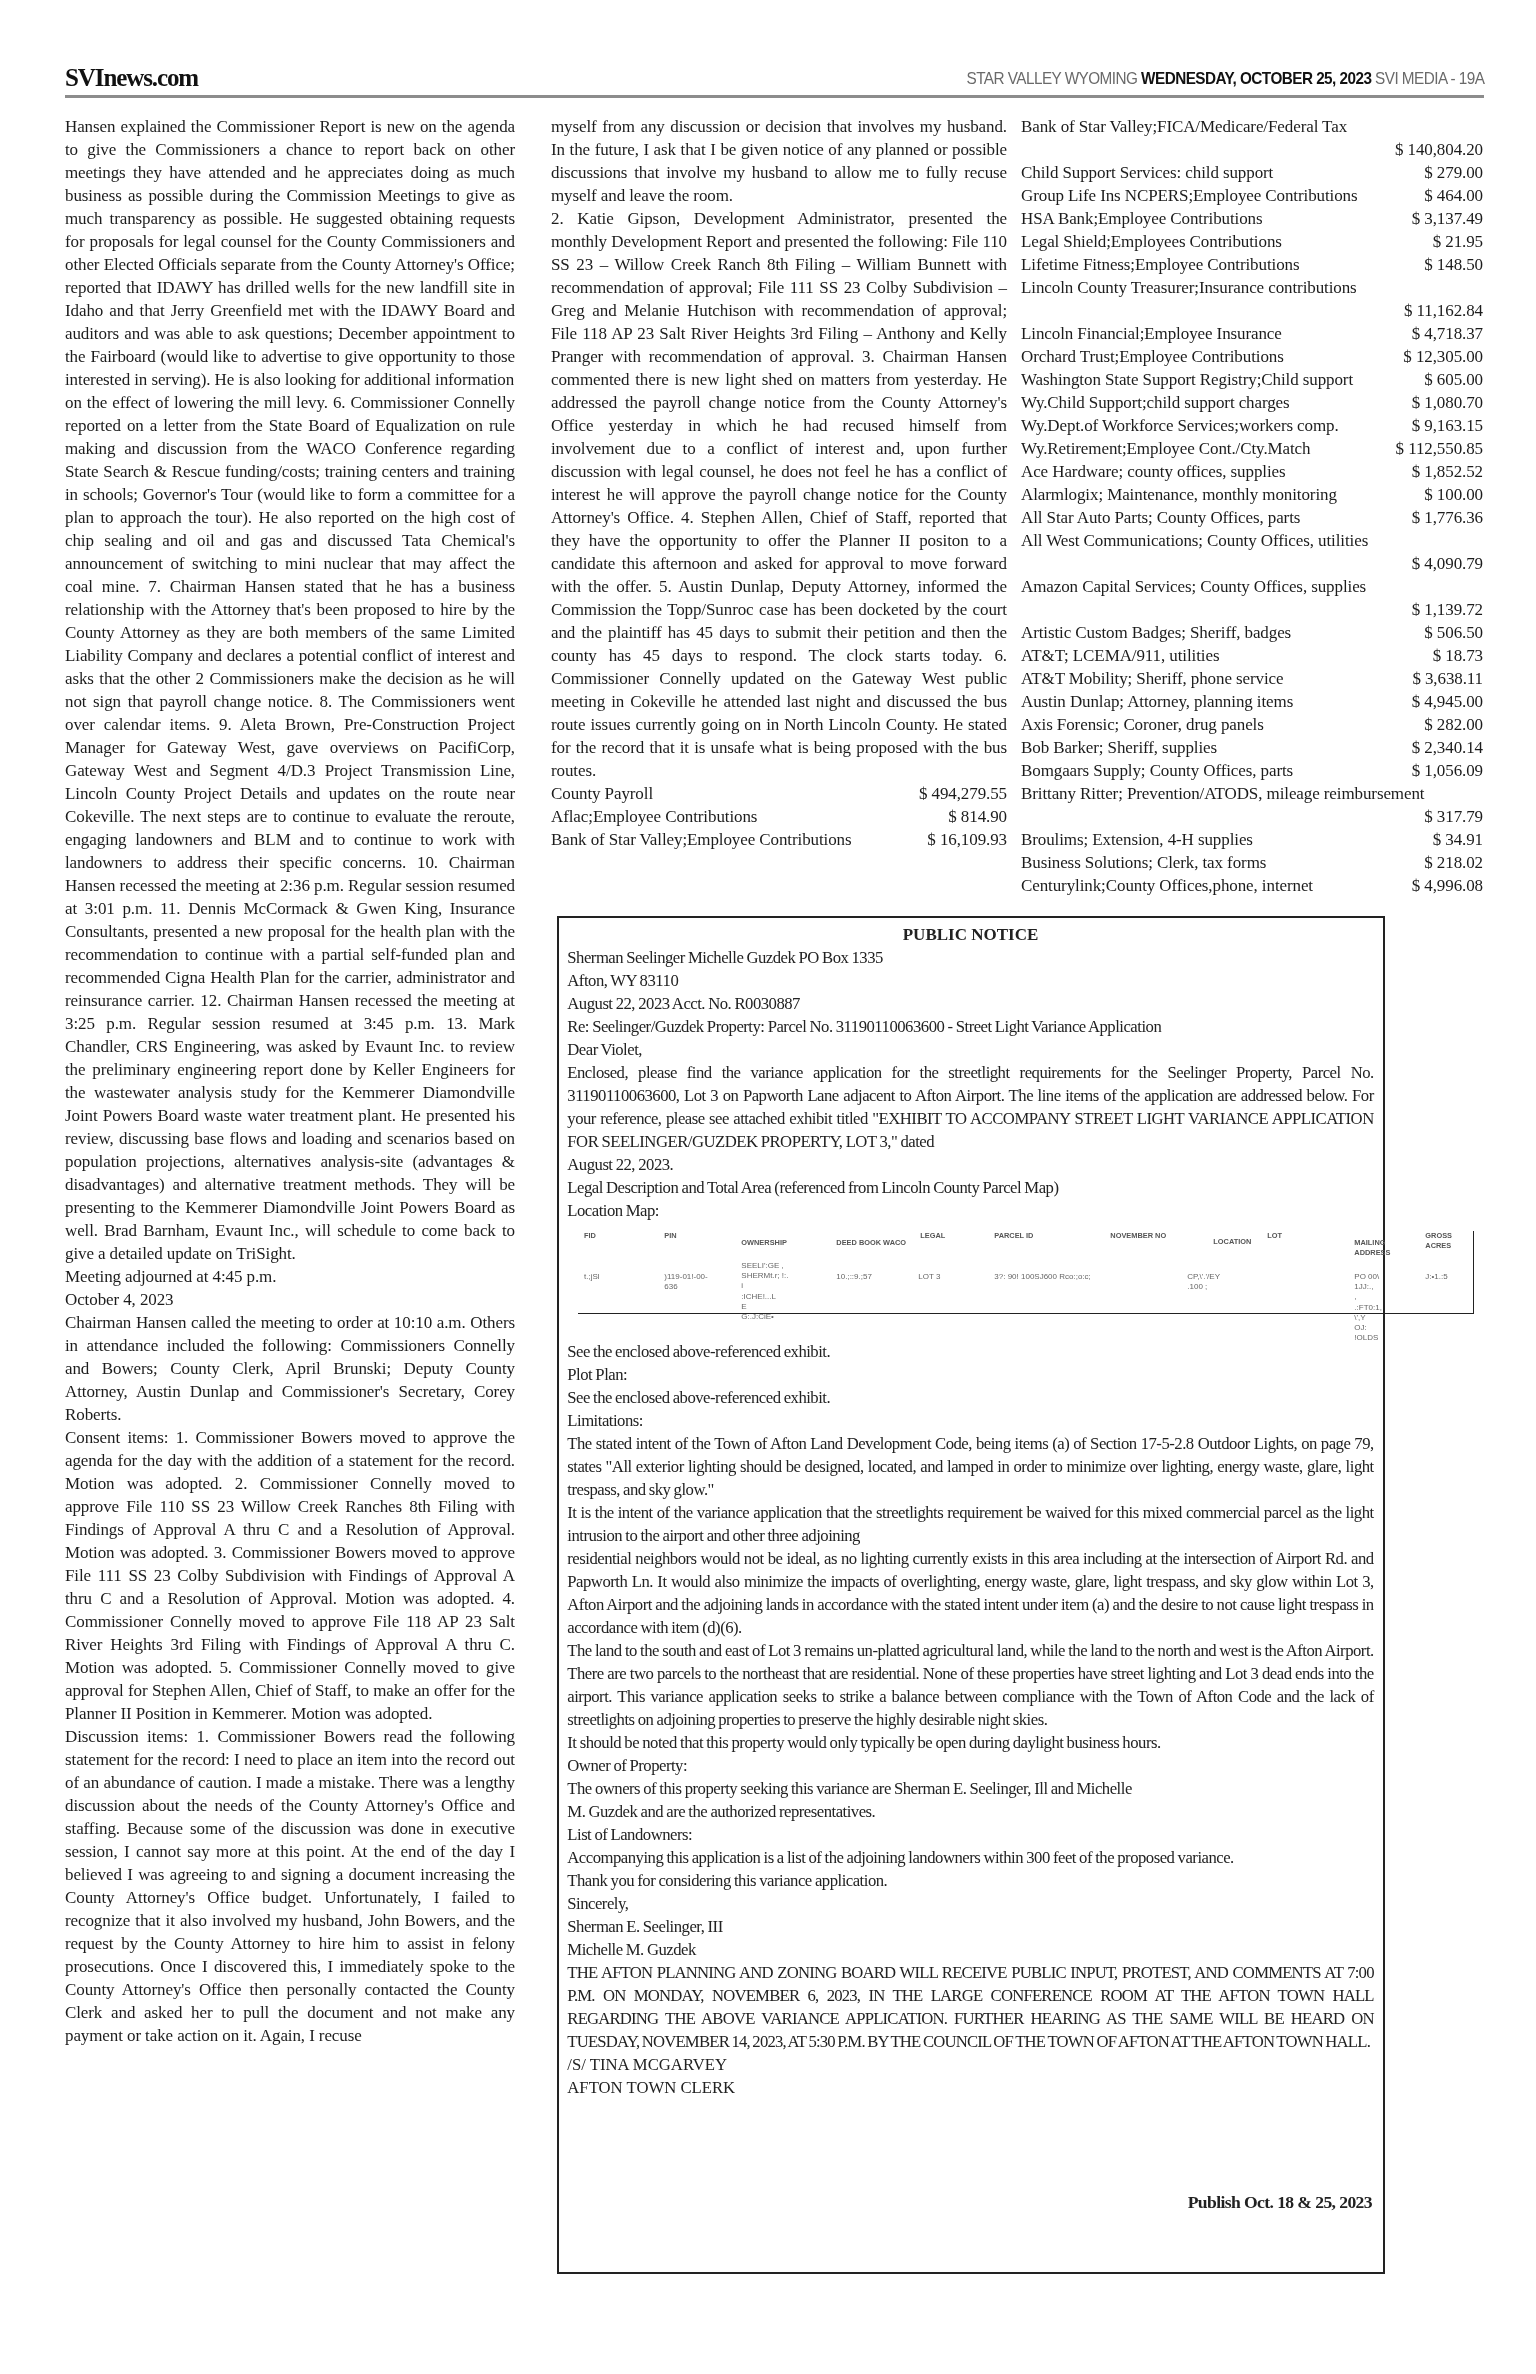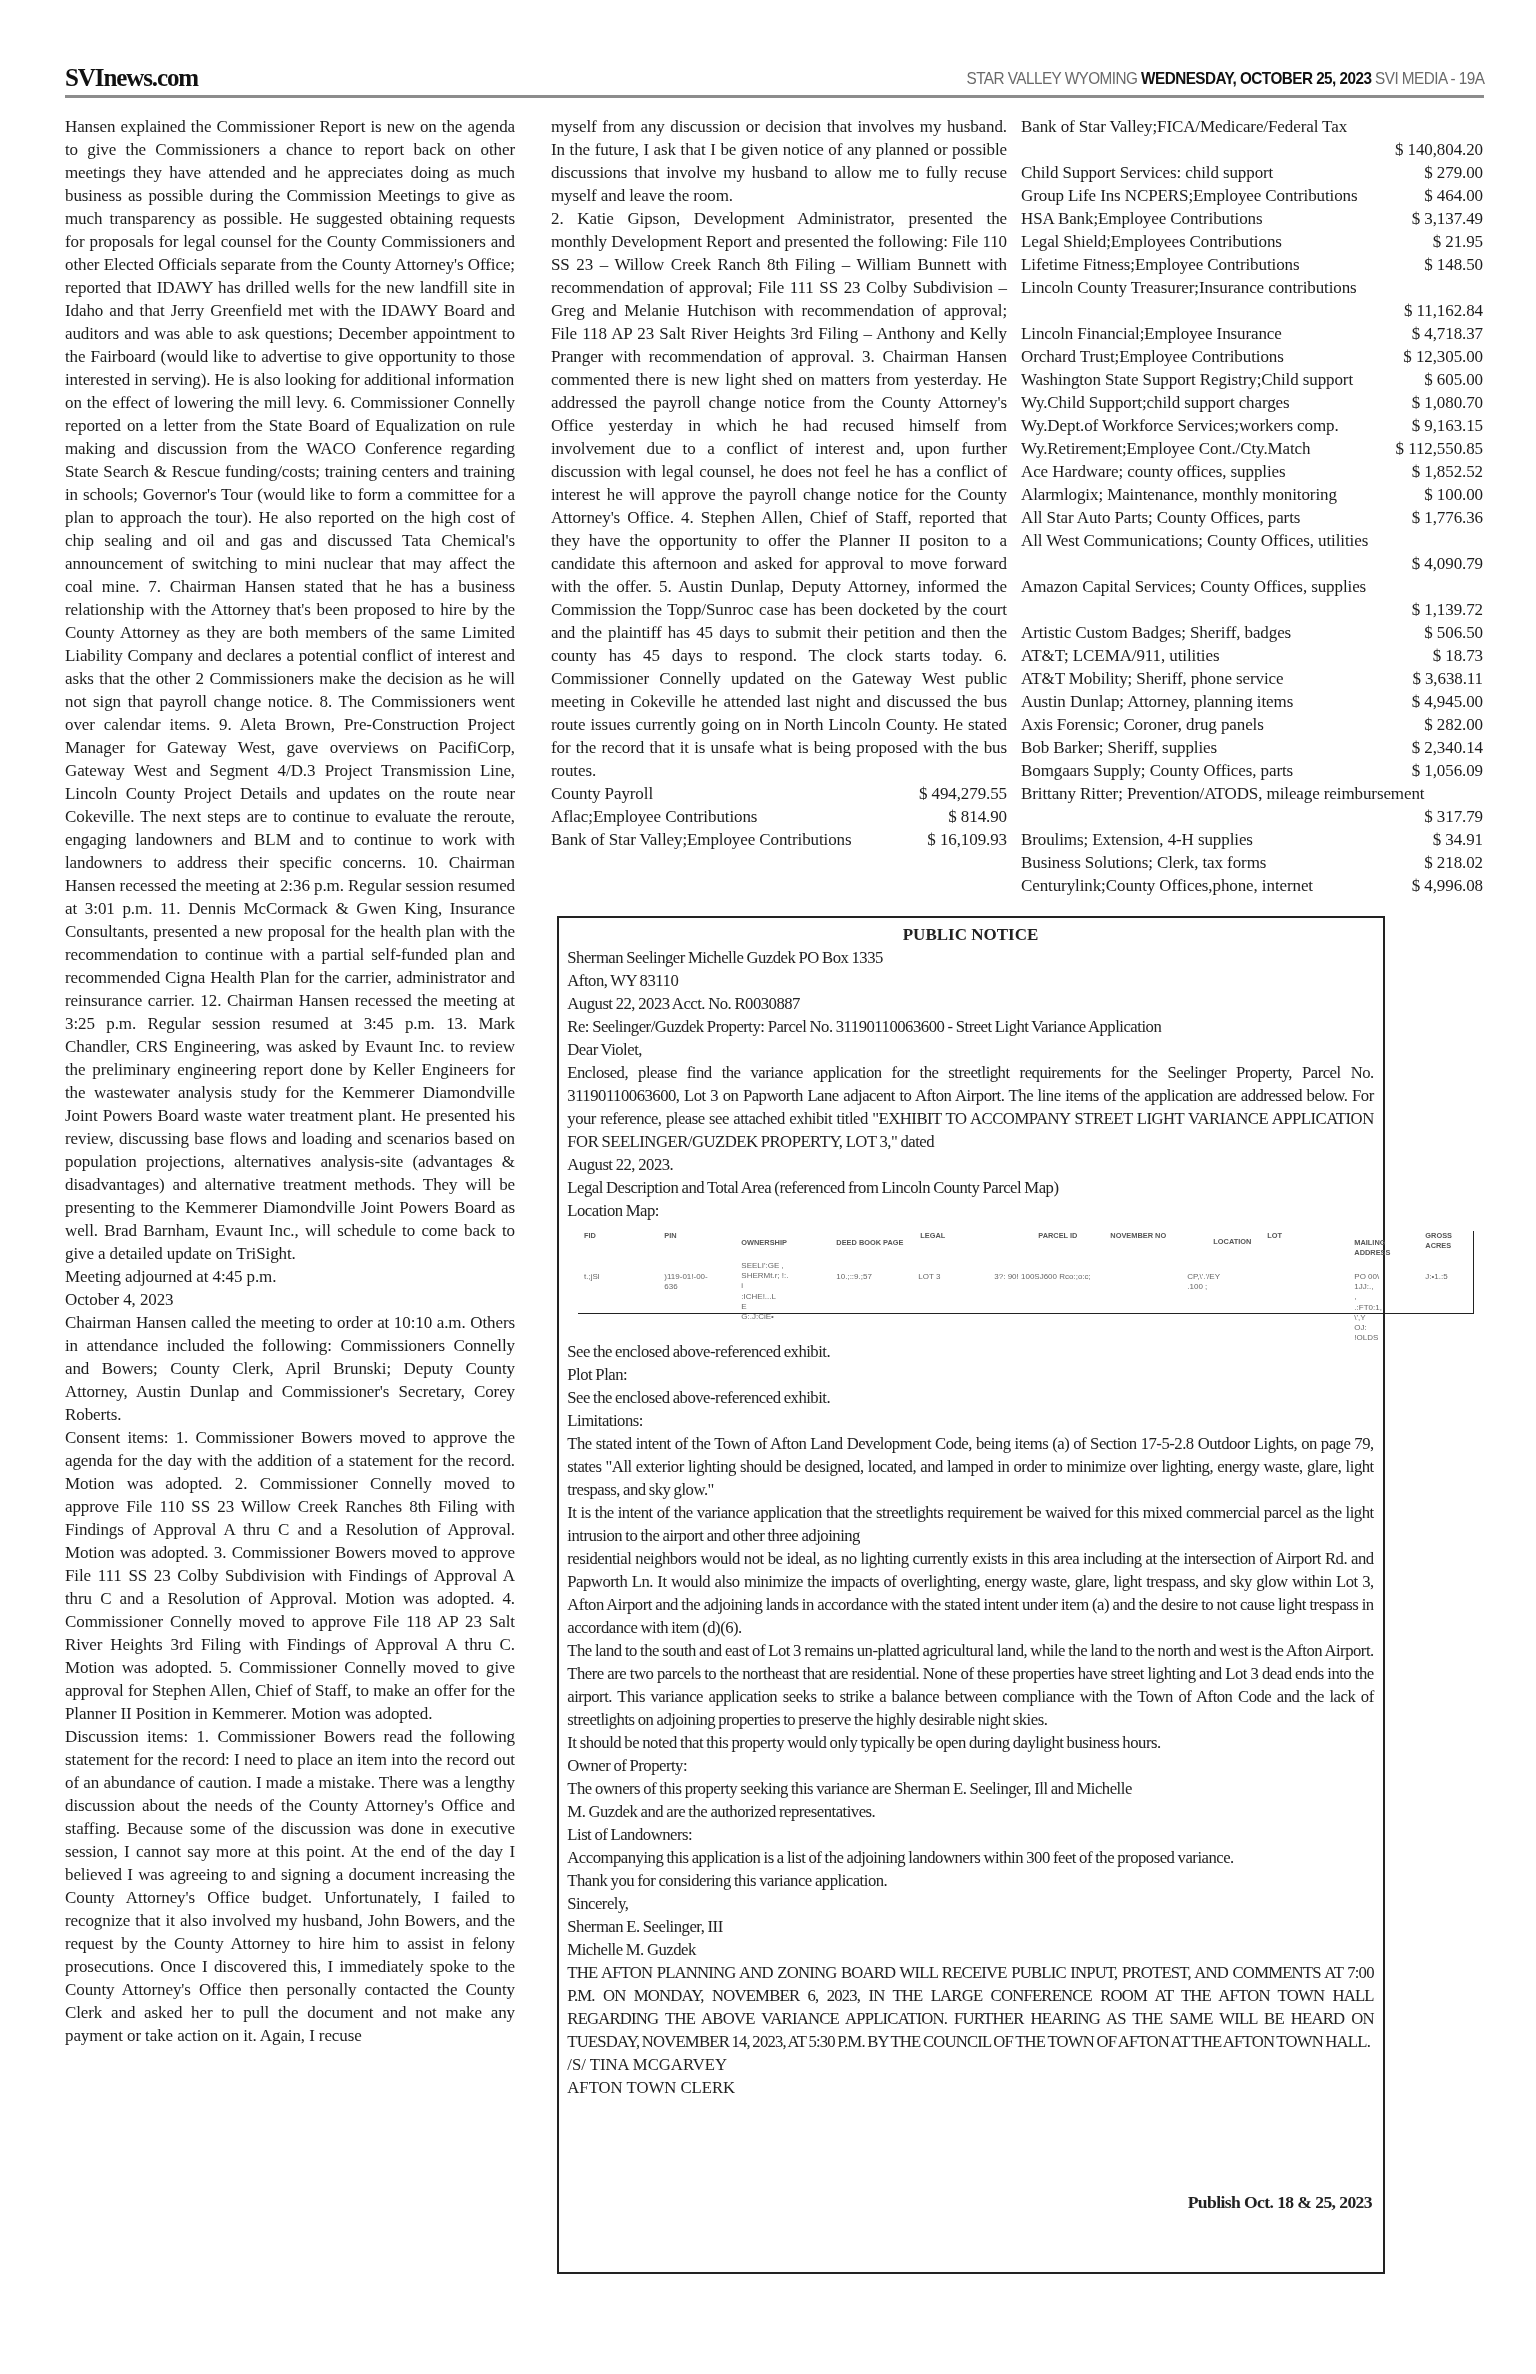--- a/index.html
+++ b/index.html
@@ -195,23 +195,23 @@
       <p class="n-line">Legal Description and Total Area (referenced from Lincoln County Parcel Map)</p>
       <p class="n-line">Location Map:</p>
     </div>
 
   <div class="map">
     <div class="map-frame"></div>
     <div id="map-cells">
         <div class="cell hdr" style="left: 16.7px; top: 0px;">FID</div>
         <div class="cell hdr" style="left: 97px; top: 0px;">PIN</div>
         <div class="cell hdr" style="left: 174px; top: 7.4px;">OWNERSHIP</div>
-        <div class="cell hdr" style="left: 269px; top: 7.4px;">DEED BOOK PAGE</div>
+        <div class="cell hdr" style="left: 269px; top: 7.4px;">DEED BOOK WACO</div>
         <div class="cell hdr" style="left: 353px; top: 0px;">LEGAL</div>
-        <div class="cell hdr" style="left: 427px; top: 0px; margin-left: 44px;">PARCEL ID</div>
+        <div class="cell hdr" style="left: 427px; top: 0px;">PARCEL ID</div>
         <div class="cell hdr" style="left: 543px; top: 0px;">NOVEMBER NO</div>
         <div class="cell hdr" style="left: 620px; top: 6px; padding-left: 26px;">LOCATION</div>
         <div class="cell hdr" style="left: 700px; top: 0px;">LOT</div>
         <div class="cell hdr" style="left: 787px; top: 7.4px;">MAILING ADDRESS</div>
         <div class="cell hdr" style="left: 858px; top: 0px;">GROSS ACRES</div>
         <div class="cell" style="left: 16.7px; top: 41px;">t.;jSl</div>
         <div class="cell" style="left: 97px; top: 41px;">)119-01!-00-
 636</div>
         <div class="cell" style="left: 174px; top: 30px;">SEELI':GE ,
 SHERMt.r; !:.

